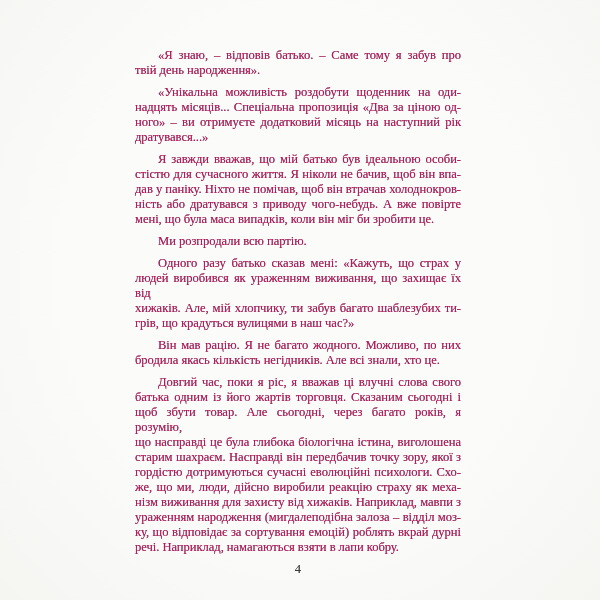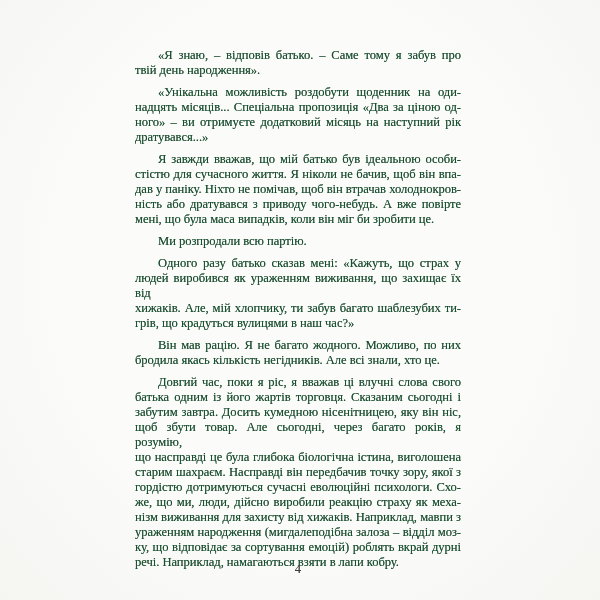--- a/index.html
+++ b/index.html
@@ -18,21 +18,21 @@
     width: 600px;
     height: 600px;
   }
   .text-block {
     position: absolute;
     left: 135px;
     top: 48px;
     width: 326px;
     font-size: 12.6px;
     line-height: 15px;
-    color: #14532d;
+    color: #be185d;
     text-shadow: 0 0 0.5px rgba(56,56,56,0.65);
     letter-spacing: -0.05px;
   }
   .paragraph {
     margin: 0 0 7px 0;
     padding: 0;
   }
   .line {
     text-align: justify;
     text-align-last: justify;
@@ -88,21 +88,20 @@
         <div class="line">хижаків. Але, мій хлопчику, ти забув багато шаблезубих ти-</div>
         <div class="line last">грів, що крадуться вулицями в наш час?»</div>
       </div>
       <div class="paragraph">
         <div class="line first">Він мав рацію. Я не багато жодного. Можливо, по них</div>
         <div class="line last">бродила якась кількість негідників. Але всі знали, хто це.</div>
       </div>
       <div class="paragraph">
         <div class="line first">Довгий час, поки я ріс, я вважав ці влучні слова свого</div>
         <div class="line">батька одним із його жартів торговця. Сказаним сьогодні і</div>
-        <div class="line">забутим завтра. Досить кумедною нісенітницею, яку він ніс,</div>
         <div class="line">щоб збути товар. Але сьогодні, через багато років, я розумію,</div>
         <div class="line">що насправді це була глибока біологічна істина, виголошена</div>
         <div class="line">старим шахраєм. Насправді він передбачив точку зору, якої з</div>
         <div class="line">гордістю дотримуються сучасні еволюційні психологи. Схо-</div>
         <div class="line">же, що ми, люди, дійсно виробили реакцію страху як меха-</div>
         <div class="line">нізм виживання для захисту від хижаків. Наприклад, мавпи з</div>
         <div class="line">ураженням народження (мигдалеподібна залоза – відділ моз-</div>
         <div class="line">ку, що відповідає за сортування емоцій) роблять вкрай дурні</div>
         <div class="line last">речі. Наприклад, намагаються взяти в лапи кобру.</div>
       </div>

